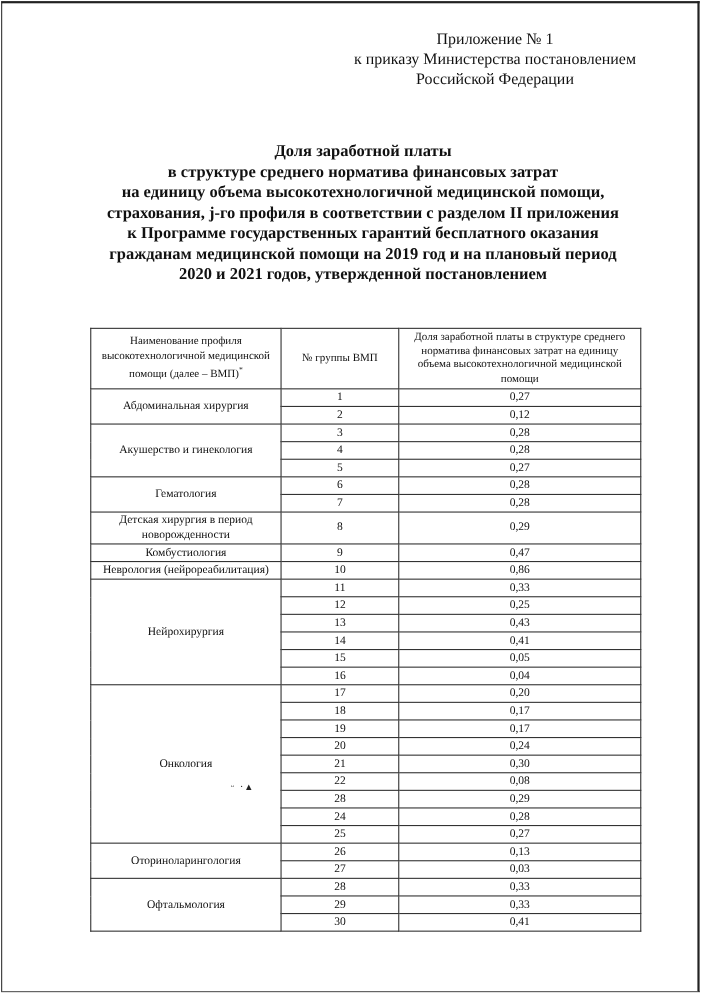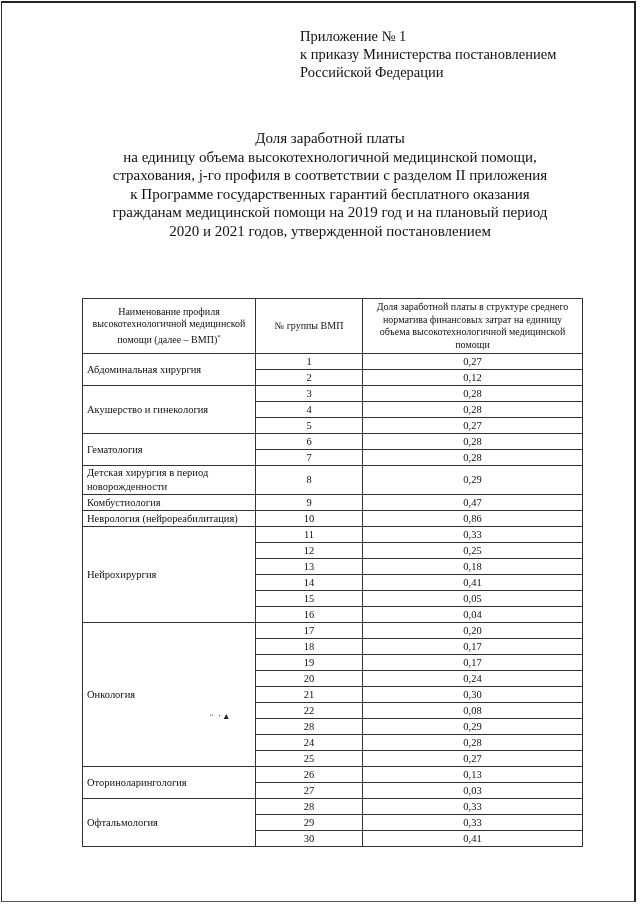--- a/index.html
+++ b/index.html
@@ -1,48 +1,49 @@
 <!DOCTYPE html>
 <html><head>
 <meta charset="utf-8">
 <style>
   html, body { margin:0; padding:0; background:#ffffff; }
   body { width:640px; height:905px; position:relative; overflow:hidden;
          font-family:"Liberation Serif","DejaVu Serif",serif; color:#111; }
   .page-frame { position:absolute; left:1px; top:1px; width:635px; height:901px;
          border-top:2px solid #222; border-right:2px solid #222; border-bottom:1px solid #555; border-left:1px solid #333; box-sizing:border-box; }
-  .appendix { position:absolute; left:300px; top:27px; width:300px; text-align:left;
+  .appendix { position:absolute; left:300px; top:27px; width:300px; text-align:center;
          font-size:14.5px; line-height:18px; }
   .appendix .handwritten { font-family:"DejaVu Serif",serif; font-style:italic; font-size:15px; text-decoration:underline; letter-spacing:0.5px; }
   .doc-title { position:absolute; left:50px; top:129px; width:560px; text-align:center;
-         font-weight:normal; font-size:15px; line-height:18.6px; }
+         font-weight:bold; font-size:15px; line-height:18.6px; }
   table.vmp { position:absolute; left:82px; top:298px; width:500px; border-collapse:collapse;
          font-size:10.5px; table-layout:fixed; }
   table.vmp td, table.vmp th { border:1px solid #333; padding:0 4px; height:15px; line-height:14px; vertical-align:middle; }
   table.vmp th { font-weight:normal; text-align:center; font-size:10px; line-height:12.5px; padding:2px 6px; height:48px;margin-top:40px; }
   col.c1 { width:173px; } col.c2 { width:107px; } col.c3 { width:220px; }
-  td.profile { vertical-align:top; text-align:left; }
+  td.profile { vertical-align:top; text-align:center; }
   td.group, td.share { text-align:center; }
   tr.tall td { height:23px; }
   sup { font-size:7px; }
   .scan-mark { position:absolute; left:210px; top:710px; font-size:10px; color:#222; }
 </style>
 </head>
 <body>
 
 <div class="page-frame"></div>
 
 <div class="appendix">
   <div>Приложение № 1</div>
   <div>к приказу Министерства постановлением</div>
   <div>Российской Федерации</div>
 </div>
 
 <div class="doc-title">
   <div>Доля заработной платы</div>
+  <div>в структуре среднего норматива финансовых затрат</div>
   <div>на единицу объема высокотехнологичной медицинской помощи,</div>
   <div>страхования, j-го профиля в соответствии с разделом II приложения</div>
   <div>к Программе государственных гарантий бесплатного оказания</div>
   <div>гражданам медицинской помощи на 2019 год и на плановый период</div>
   <div>2020 и 2021 годов, утвержденной постановлением</div>
 </div>
 
 <table class="vmp">
   <colgroup>
       <col class="c1">
@@ -107,21 +108,21 @@
         <td class="profile" rowspan="6">Нейрохирургия</td>
         <td class="group">11</td>
         <td class="share">0,33</td>
       </tr>
       <tr>
         <td class="group">12</td>
         <td class="share">0,25</td>
       </tr>
       <tr>
         <td class="group">13</td>
-        <td class="share">0,18</td>
+        <td class="share">0,43</td>
       </tr>
       <tr>
         <td class="group">14</td>
         <td class="share">0,41</td>
       </tr>
       <tr>
         <td class="group">15</td>
         <td class="share">0,05</td>
       </tr>
       <tr>

